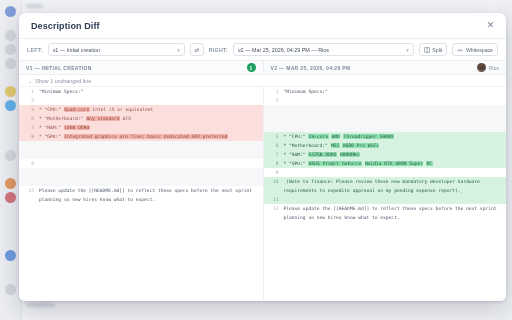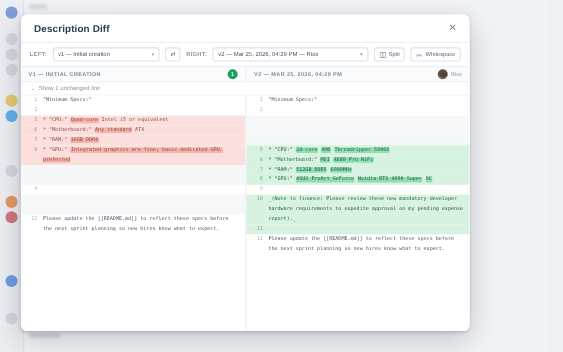--- a/index.html
+++ b/index.html
@@ -28,21 +28,21 @@
     height: 4px; border-radius: 2px; background: #d3d6de; margin: 0 0 9px 0;
   }
   #bg-right {
     position: absolute; right: 0; top: 0; width: 14px; height: 320px;
     background: #eef0f4; filter: blur(1px);
   }
 
   
   #modal {
     position: absolute; left: 19px; top: 13px;
-    width: 408px; height: 288px;
+    width: 487px; height: 288px;
     background: #ffffff;
     border-radius: 6px;
     box-shadow: 0 8px 26px rgba(22,28,45,.22), 0 1px 3px rgba(22,28,45,.14);
     overflow: hidden;
     display: flex; flex-direction: column;
   }
 
   
   #titlebar {
     height: 26px; flex: 0 0 26px;

